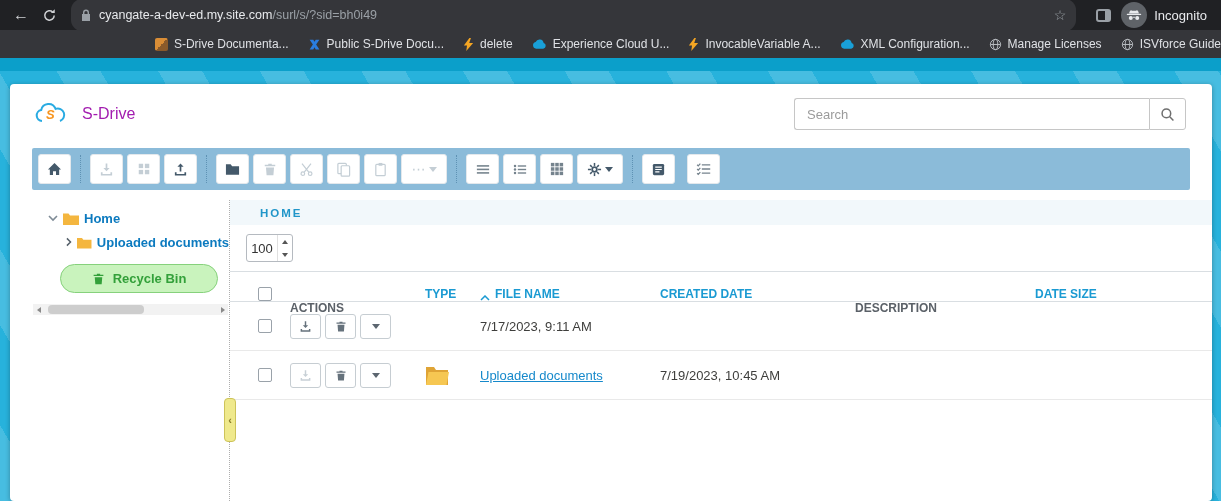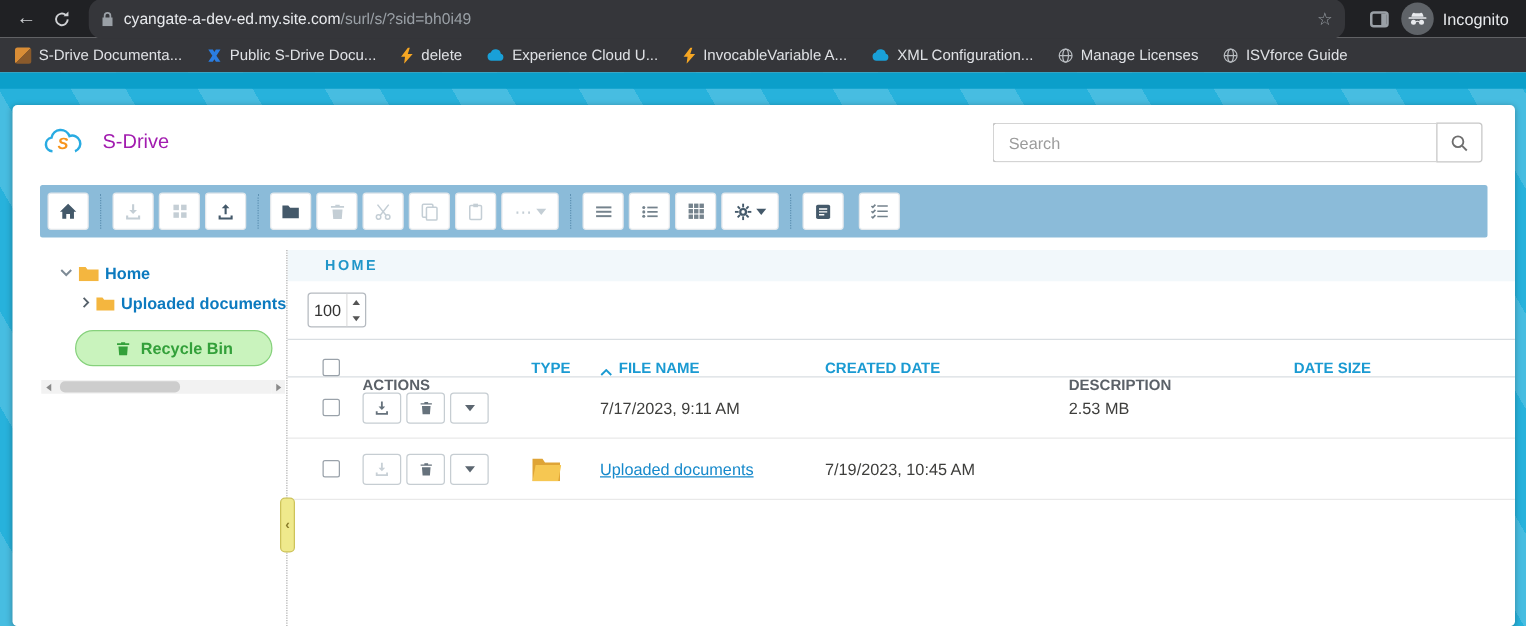--- a/index.html
+++ b/index.html
@@ -13,21 +13,21 @@
              display:flex; align-items:center; padding:16px 10px; font-size:12.5px;justify-content:flex-end; }
   .url-domain { color:#e8eaed; }
   .url-path { color:#9aa0a6; }
   .omnibox .spacer { flex:1; }
   .star { color:#9aa0a6; font-size:14px; }
   .panel-icon { width:15px; height:13px; border:2px solid #9aa0a6; border-radius:3px; position:relative; margin:0 10px; }
   .panel-icon::after { content:""; position:absolute; right:0; top:0; bottom:0; width:4px; background:#9aa0a6; }
   .incog { display:flex; align-items:center; gap:7px; margin-right:14px; color:#e8eaed; font-size:13px; }
   .incog-badge { width:26px; height:26px; border-radius:50%; background:#5f6368; display:flex; align-items:center; justify-content:center; }
 
-  .bookmarks-bar { height:28px; background:#35363a; display:flex; align-items:center; gap:19px; padding-left:12px; }
+  .bookmarks-bar { height:28px; background:#35363a; display:flex; align-items:center; gap:19px; padding-left:12px;justify-content:flex-end; }
   .bookmark { display:flex; align-items:center; gap:6px; color:#dfe1e5; font-size:12px; white-space:nowrap; }
   .bm-sq { width:13px; height:13px; border-radius:2px; display:inline-block;
            background:linear-gradient(135deg,#d98d36 0 50%,#8a5a2b 50% 100%); }
 
   
   .page-bg { position:absolute; top:58px; left:0; right:0; bottom:0; background:#27b2dc;
              background-image:repeating-linear-gradient(60deg, rgba(255,255,255,.15) 0 38px, rgba(255,255,255,0) 38px 88px); }
   .page-band { position:absolute; top:58px; left:0; right:0; height:13px; background:#0b9fca; }
 
   
@@ -460,21 +460,20 @@
           </span>
           <span class="action-btn">
             <span class="tri-dn" style="color:#5c6670;"></span>
           </span>
         </span>
         <span>
           <span class="jpg-icon"><span class="jpg-label">JPG</span></span>
         </span>
         <span>7/17/2023, 9:11 AM</span>
         <span></span>
-        <span>2.53 MB</span>
       </div>
 
       <div class="table-row grid-cols">
         <span class="cbx"></span>
         <span class="actions-cell">
           <span class="action-btn disabled">
             <svg width="13" height="13" viewBox="0 0 16 16">
                 <path fill="currentColor" d="M7.1 1.5h1.8v5h2.4L8 9.9 4.7 6.5h2.4z"></path>
                 <path fill="currentColor" d="M2 11h1.8v1.7h8.4V11H14v3.4H2z"></path>
               </svg>

